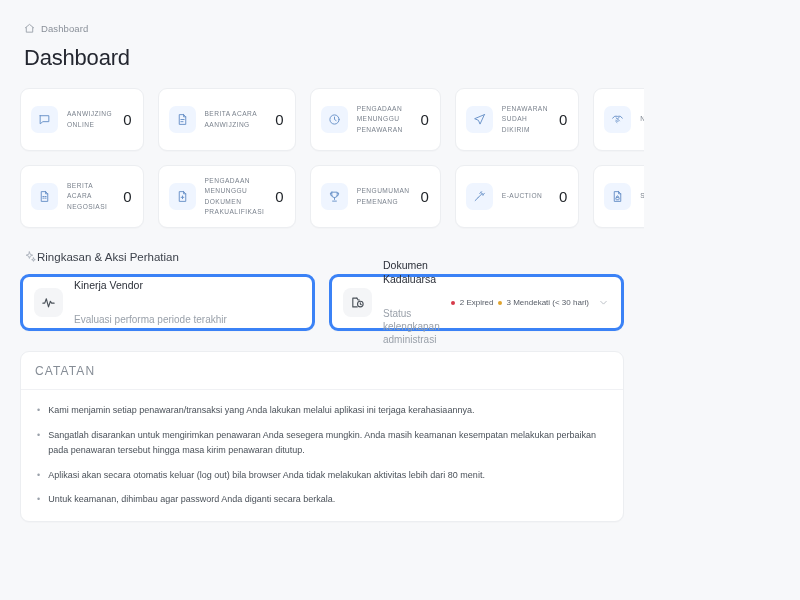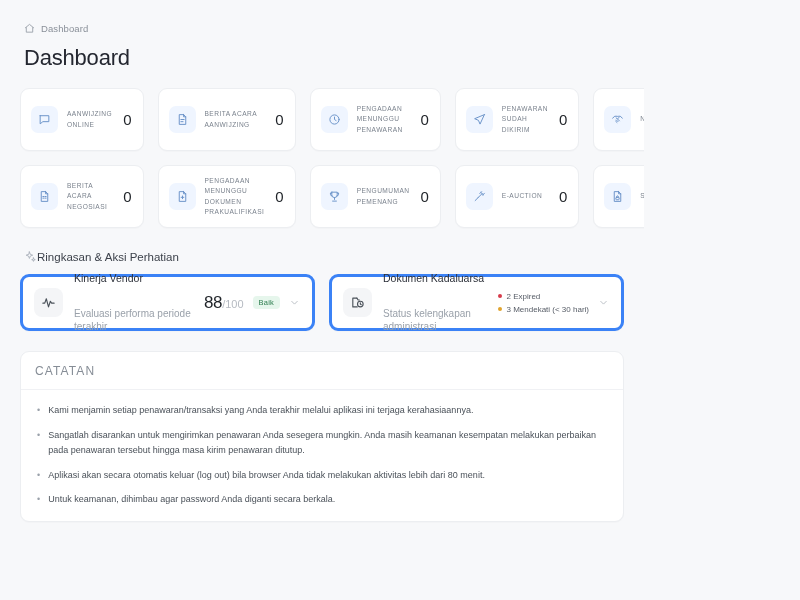--- a/index.html
+++ b/index.html
@@ -151,21 +151,21 @@
     background: #e6f6ec;
     color: #2e7d4f;
     font-size: 7.5px;
     border-radius: 4px;
     padding: 3px 6px;
     line-height: 1;
     letter-spacing: .2px;
   }
   .chev { width: 11px; height: 11px; display: block; }
 
-  .status-list { display: flex; flex-direction: column; gap: 4px; }
+  .status-list { display: flex; flex-direction: row; gap: 4px; }
   .status-item {
     display: flex; align-items: center; gap: 5px;
     font-size: 8px;
     color: #565c66;
     white-space: nowrap;
   }
   .dot { width: 4px; height: 4px; border-radius: 50%; flex: 0 0 4px; }
 
   
   .notes {
@@ -354,32 +354,20 @@
 
     <div class="summary-card">
       <span class="sum-tile">
         <svg viewBox="0 0 24 24" fill="none" stroke="#4a5159" stroke-width="1.8" stroke-linecap="round" stroke-linejoin="round">
           <path d="M3 13h3l2.5-7 3.5 13 3-9 2 3h4"></path>
         </svg>
       </span>
       <div class="sum-text">
         <div class="sum-title">Kinerja Vendor</div>
         <div class="sum-sub">Evaluasi performa periode terakhir</div>
-      </div>
-      <div class="sum-right">
-        <span class="score">
-          <span class="score-num">88</span>
-          <span class="score-den">/100</span>
-        </span>
-        <span class="badge" style="color: rgb(46, 125, 79); background: rgb(230, 246, 236);">Baik</span>
-        <span>
-          <svg class="chev" viewBox="0 0 24 24" fill="none" stroke="#b5bac1" stroke-width="2" stroke-linecap="round" stroke-linejoin="round">
-            <path d="M6 9.5 12 15.5 18 9.5"></path>
-          </svg>
-        </span>
       </div>
     </div>
 
     <div class="summary-card">
       <span class="sum-tile">
         <svg viewBox="0 0 24 24" fill="none" stroke="#4a5159" stroke-width="1.8" stroke-linecap="round" stroke-linejoin="round">
           <path d="M11 5H4.5v14h7"></path>
             <path d="M11 5l2 3h2"></path>
           <circle cx="16.5" cy="14.5" r="4.5"></circle>
             <path d="M16.5 12.3v2.2l1.5 1"></path>
@@ -407,21 +395,21 @@
         </span>
       </div>
     </div>
   </div>
 
   <div class="notes">
     <div class="notes-head">CATATAN</div>
     <div class="notes-body">
       <div class="note-item">
         <span class="note-bullet">•</span>
-        <span class="note-text">Kami menjamin setiap penawaran/transaksi yang Anda terakhir melalui aplikasi ini terjaga kerahasiaannya.</span>
+        <span class="note-text">Kami menjamin setiap penawaran/transaksi yang Anda lakukan melalui aplikasi ini terjaga kerahasiaannya.</span>
       </div>
       <div class="note-item">
         <span class="note-bullet">•</span>
         <span class="note-text">Sangatlah disarankan untuk mengirimkan penawaran Anda sesegera mungkin. Anda masih keamanan kesempatan melakukan perbaikan pada penawaran tersebut hingga masa kirim penawaran ditutup.</span>
       </div>
       <div class="note-item">
         <span class="note-bullet">•</span>
         <span class="note-text">Aplikasi akan secara otomatis keluar (log out) bila browser Anda tidak melakukan aktivitas lebih dari 80 menit.</span>
       </div>
       <div class="note-item">

